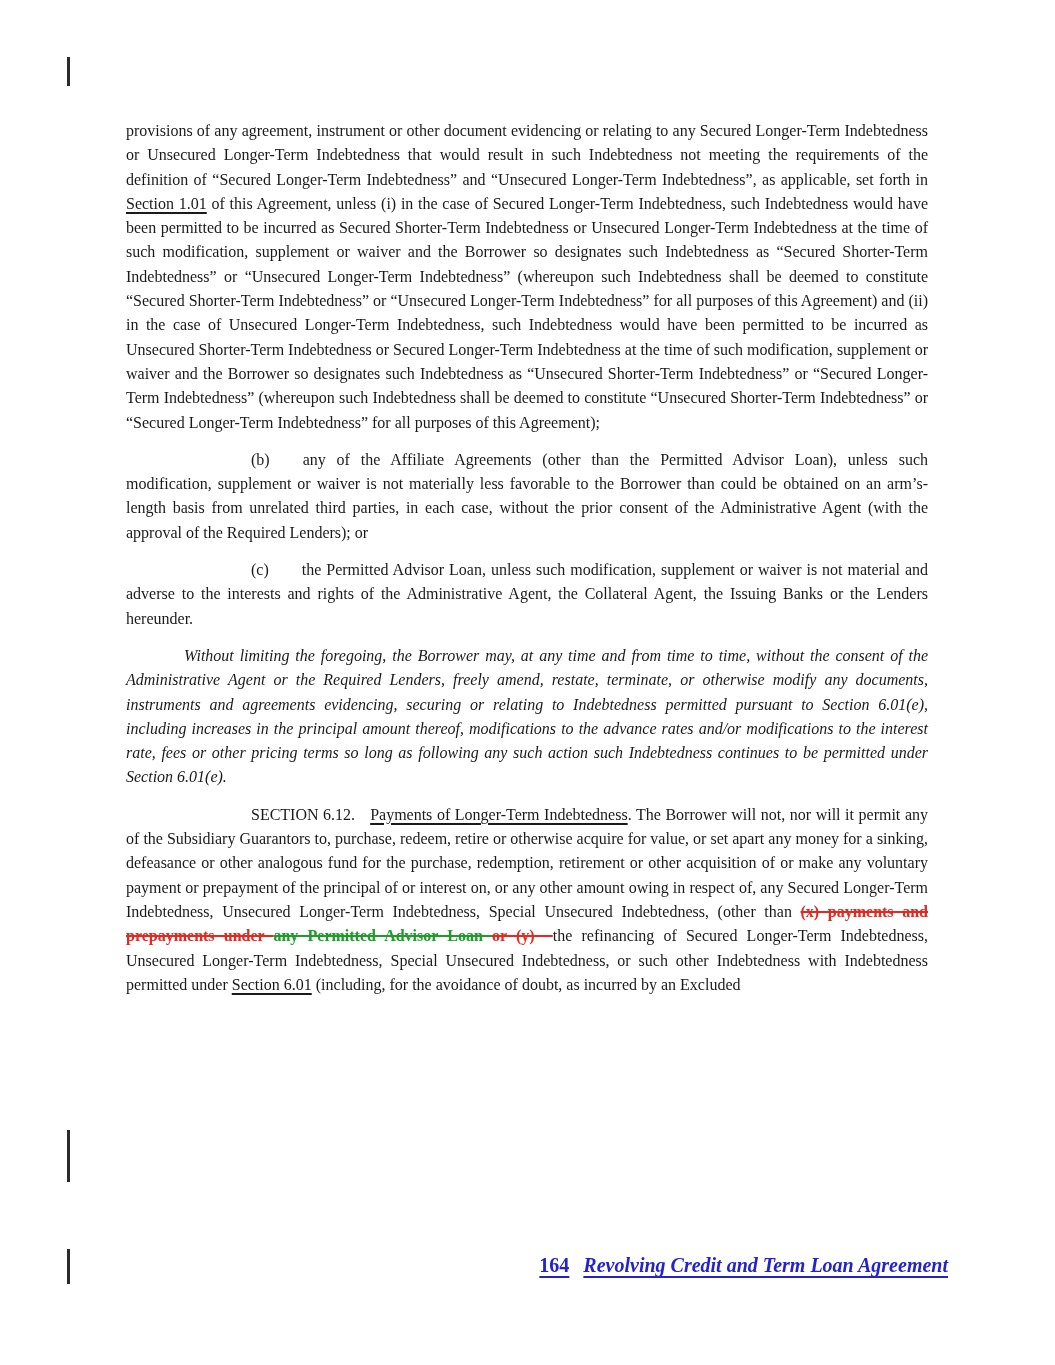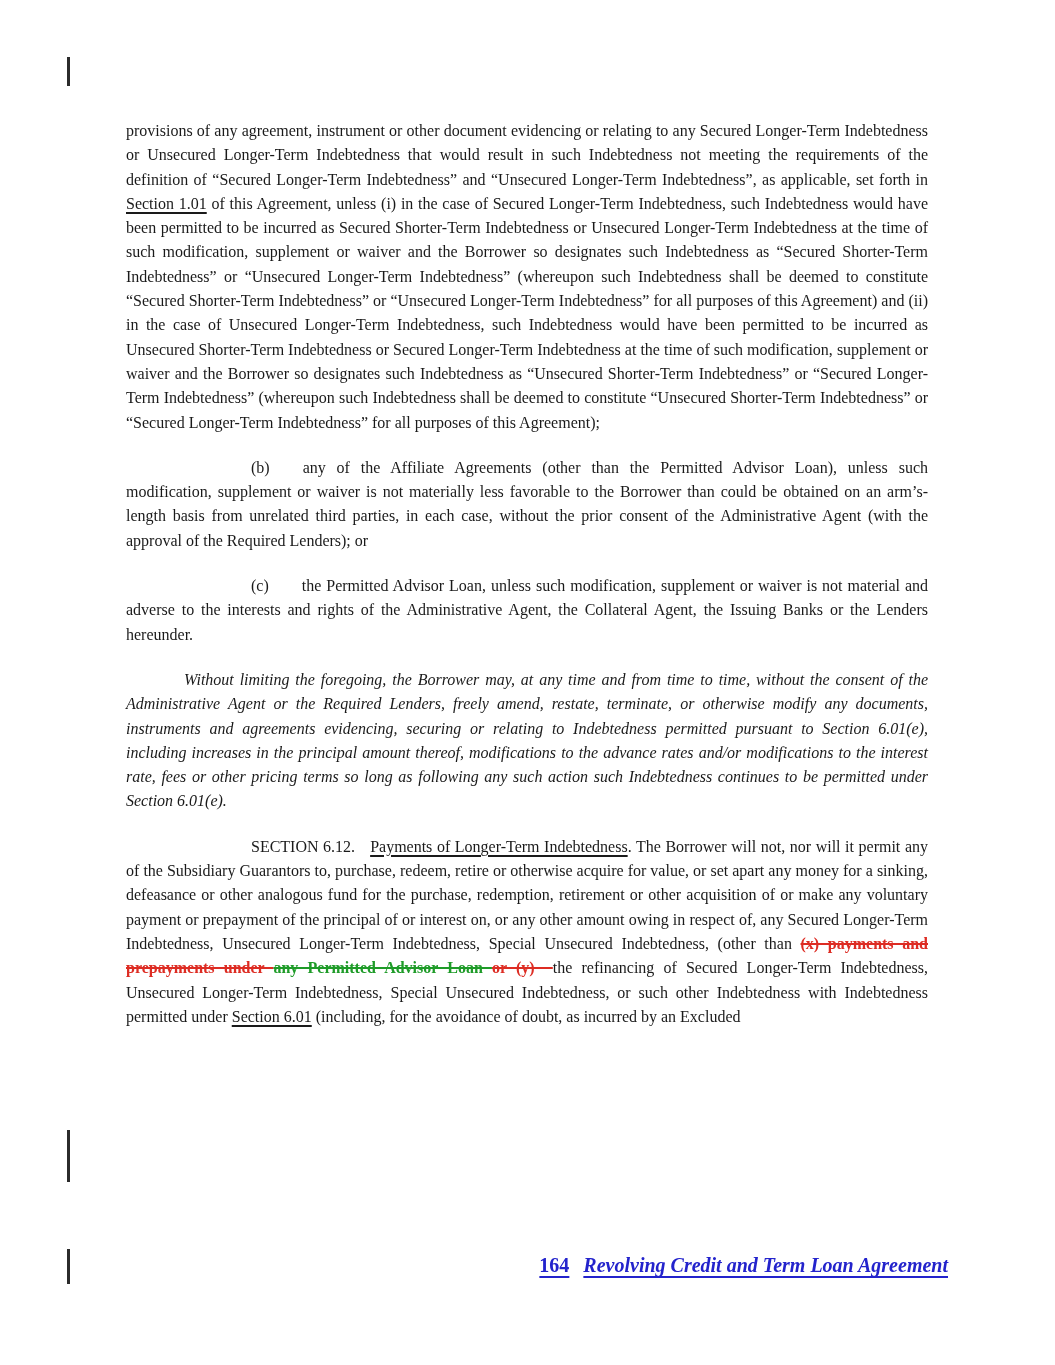--- a/index.html
+++ b/index.html
@@ -16,21 +16,21 @@
     font-family:"Liberation Serif","DejaVu Serif",serif;
     color:var(--ink);
     overflow:hidden;
   }
   .textblock{
     position:absolute;
     left:126px;top:119px;width:802px;
     font-size:16px;line-height:24.3px;
   }
   p.para{margin:0;text-align:justify;}
-  p.para + p.para{margin-top:21px;}
+  p.para + p.para{margin-top:13px;}
   .indent-125{text-indent:125px;}
   .indent-58{text-indent:58px;font-style:italic;}
   .tab{display:inline-block;width:33px;}
   .tab-sm{display:inline-block;width:15px;}
   .u{text-decoration:underline;text-underline-offset:3px;text-decoration-thickness:1.5px;}
   .strike{text-decoration:line-through;text-decoration-thickness:2px;font-weight:bold;}
   .del-red{color:var(--deleted_red);}
   .del-green{color:var(--inserted_green);}
   .changebar{
     position:absolute;left:67px;width:3px;background:#2b2b2b;

